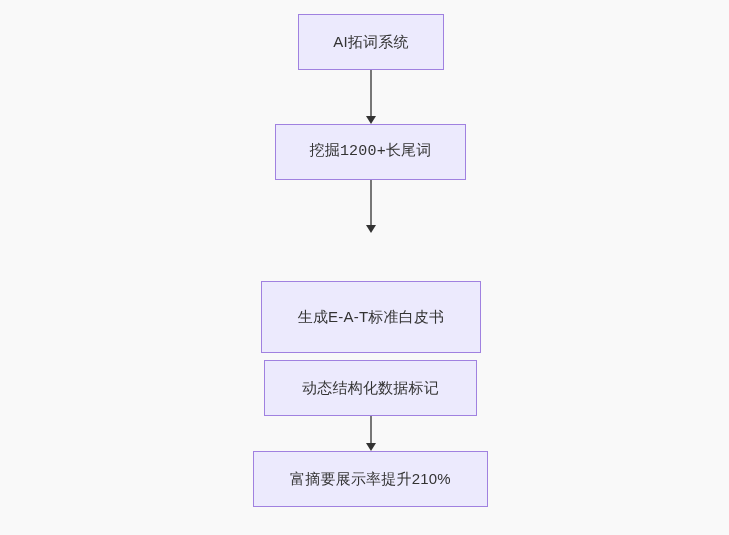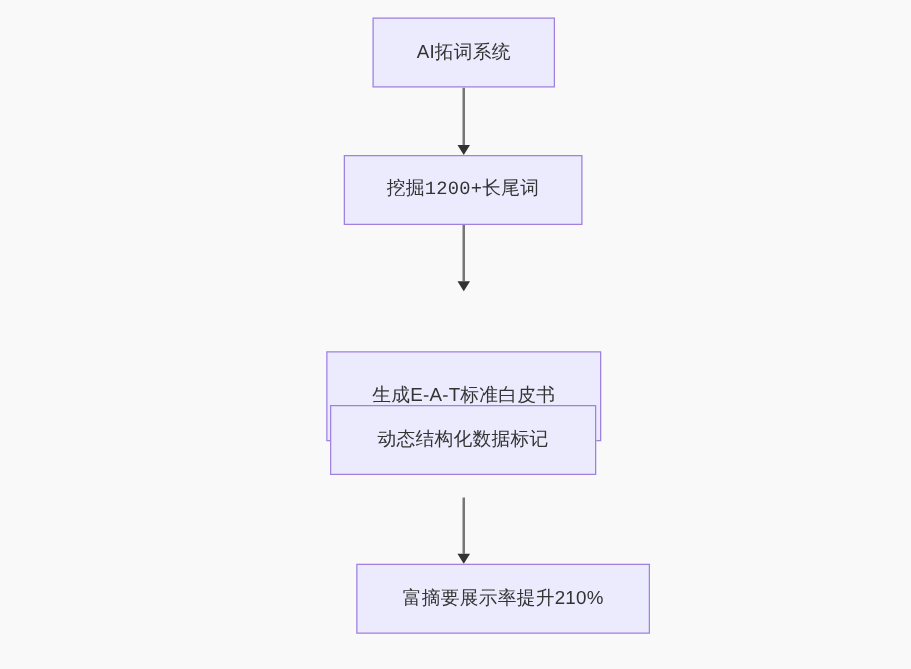--- a/index.html
+++ b/index.html
@@ -86,26 +86,26 @@
 
   <div class="node" style="left:261px; top:233px; width:220px; height:72px;margin-top:48px;">
     <span class="node-label">生成E-A-T标准白皮书</span>
   </div>
 
   <div class="connector" style="left:362px; top:289px; width:18px; height:53px;">
     <div class="line" style="height:45px;"></div>
     <div class="arrowhead"></div>
   </div>
 
-  <div class="node" style="left:264px; top:324px; width:213px; height:56px;">
+  <div class="node" style="left:264px; top:360px; width:213px; height:56px;">
     <span class="node-label">动态结构化数据标记</span>
   </div>
 
   <div class="connector" style="left:362px; top:398px; width:18px; height:53px;">
     <div class="line" style="height:45px;"></div>
     <div class="arrowhead"></div>
   </div>
 
-  <div class="node" style="left:253px; top:451px; width:235px; height:56px;margin-left:32px;">
+  <div class="node" style="left:253px; top:451px; width:235px; height:56px;">
     <span class="node-label">富摘要展示率提升210%</span>
   </div>
 
 </div>
 
 </body></html>

